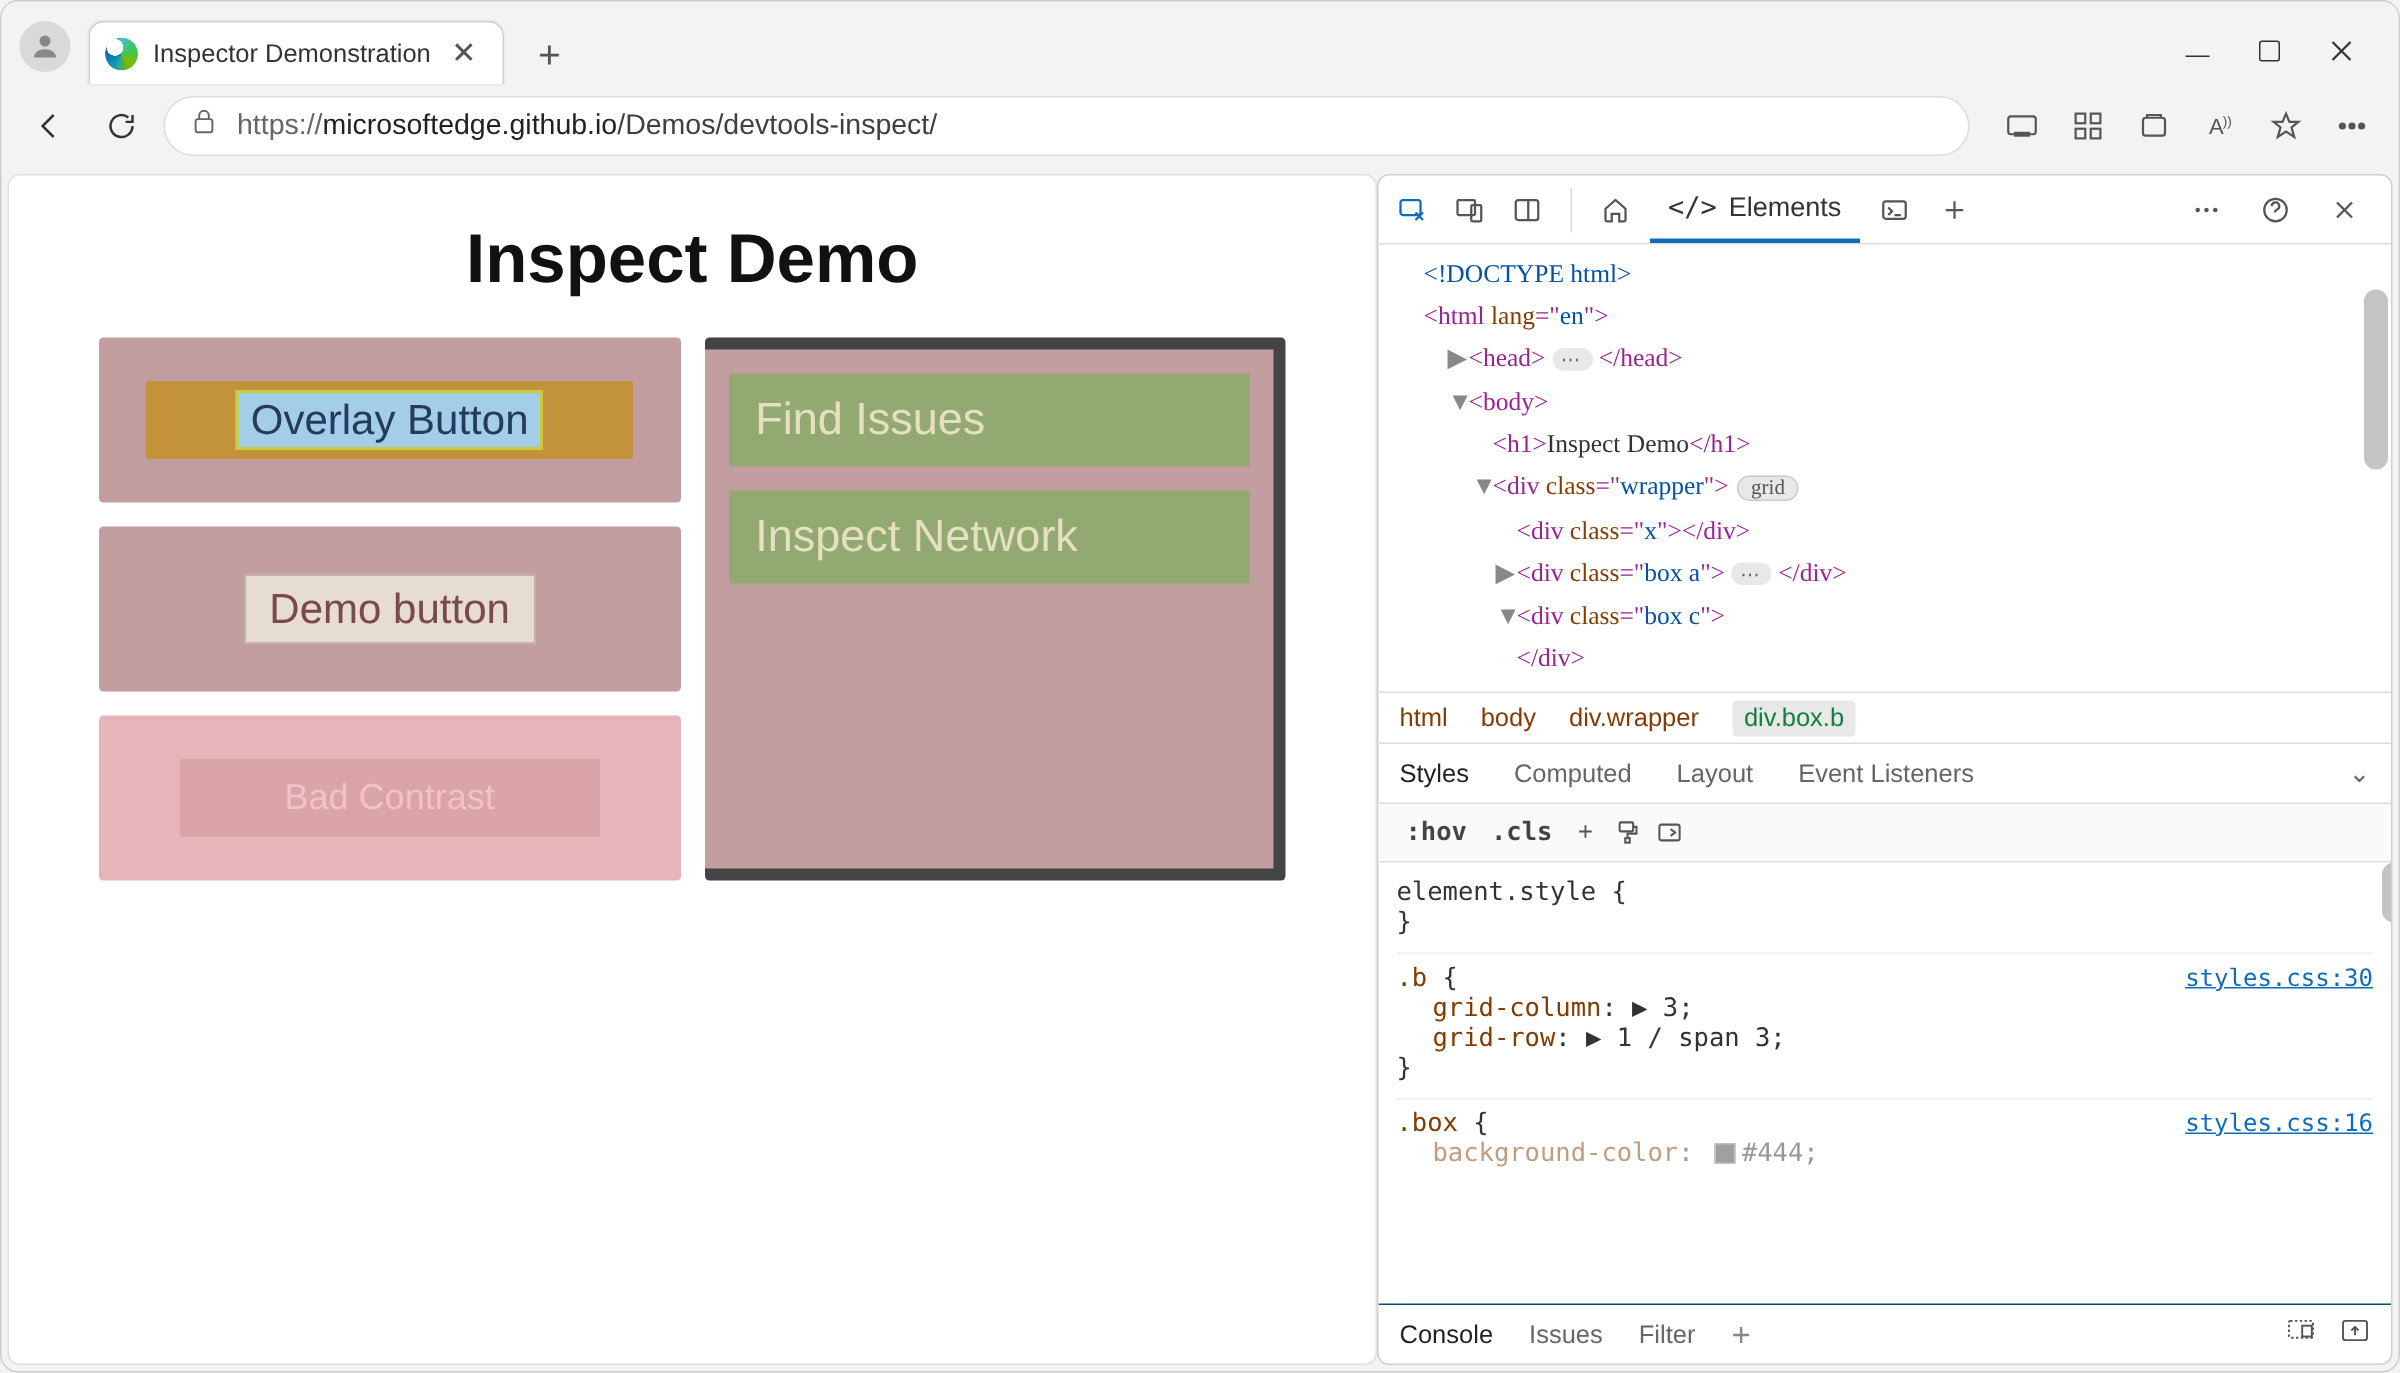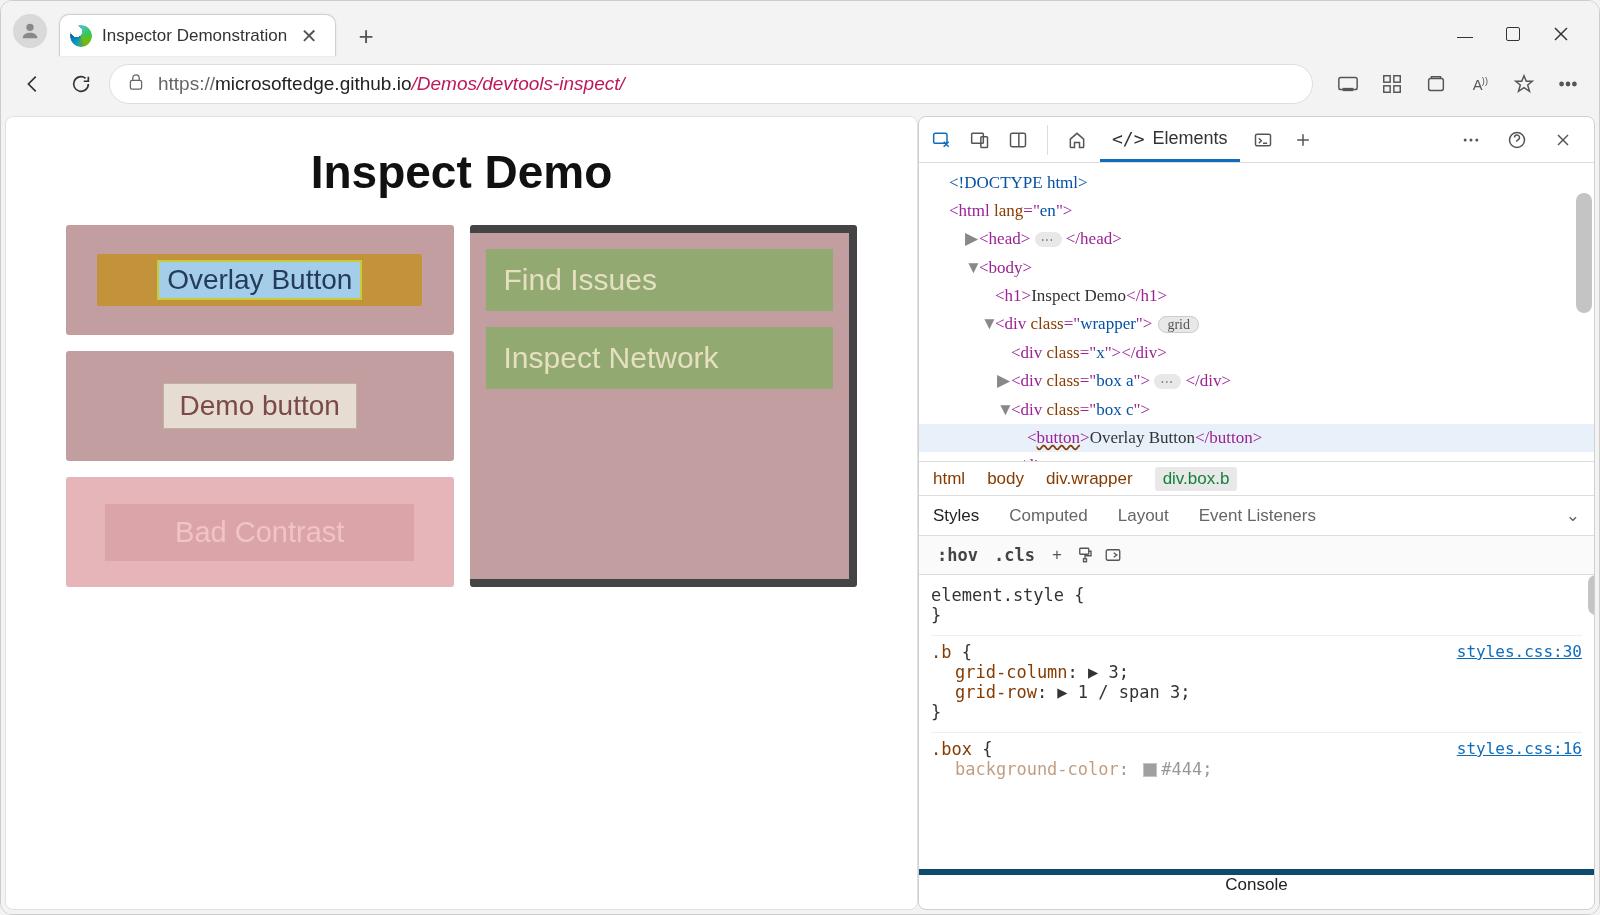--- a/index.html
+++ b/index.html
@@ -84,21 +84,21 @@
     border-radius: 20px;
     display: flex; align-items: center;
     padding: 0 18px;
     font-size: 19px;
     color: #444;
     gap: 14px;
   }
   .lock-icon svg { width: 16px; height: 18px; fill: none; stroke: #666; stroke-width: 1.6; }
   .url-text { color: #666; }
   .url-host { color: #222; }
-  .url-path { color: #be185d; font-style: italic; }
+  .url-path { color: #404040; }
   .toolbar-right { display: flex; gap: 18px; margin-left: 14px; margin-right: 6px; }
   .tb-icon {
     width: 26px; height: 26px; display: flex; align-items: center; justify-content: center;
     color: #555;
   }
   .tb-icon svg { width: 22px; height: 22px; fill: none; stroke: #555; stroke-width: 1.6; }
   
   .main {
     display: flex;
     height: calc(100% - 111px);
@@ -153,21 +153,21 @@
     font-size: 28px;
     color: #7a4a4a;
   }
   .box.e {
     background: #e6b5b9;
   }
   .box.e .bad {
     background: #dba4a9;
     color: #f0c3c7;
     padding: 12px 70px;
-    font-size: 29px;
+    font-size: 24px;
   }
   .right-col {
     background: #444;
     padding: 8px 8px 8px 0;
     border-radius: 3px;
   }
   .right-inner {
     background: #c29ea0;
     display: flex; flex-direction: column;
     gap: 16px;
@@ -285,23 +285,23 @@
     position: relative;
   }
   .rule { margin: 6px 0 10px; }
   .rule .sel { color: #863b00; }
   .rule .link { float: right; color: #0f6cbd; text-decoration: underline; font-size: 16px; }
   .rule .prop { padding-left: 24px; }
   .rule .pname { color: #863b00; }
   .rule .pval { color: #333; }
   .swatch { display: inline-block; width: 14px; height: 14px; background: #444; border: 1px solid #888; margin: 0 4px -2px; }
   .drawer {
-    height: 40px; border-top: 6px solid #0c4a6e;
+    height: 40px; border-top: 1px solid #0c4a6e;
     display: flex; align-items: center; gap: 24px;
-    padding: 0 14px; font-size: 17px; color: #666; flex-direction: column;
+    padding: 0 14px; font-size: 17px; color: #666;
   }
   .drawer .active { color: #222; }
   .drawer .right { margin-left: auto; display: flex; gap: 16px; }
   .styles-scroll {
     position: absolute; right: -10px; top: 0; width: 16px; height: 40px;
     background: #c4c4c4; border-radius: 8px;
   }
 </style>
 </head>
 <body>
@@ -504,21 +504,20 @@
       <div class="dom-scroll-track"></div>
       <div class="dom-line" style="padding-left:30px"><span class="tag-a">&lt;!DOCTYPE html&gt;</span></div>
       <div class="dom-line" style="padding-left:30px"><span class="tag-b">&lt;</span><span class="tag-b">html</span> <span class="attr-n">lang</span><span class="tag-b">="</span><span class="attr-v">en</span><span class="tag-b">"&gt;</span></div>
       <div class="dom-line" style="padding-left:46px"><span class="tri">▶</span><span class="tag-b">&lt;</span><span class="tag-b">head</span><span class="tag-b">&gt;</span> <span class="dots">⋯</span> <span class="tag-b">&lt;/</span><span class="tag-b">head</span><span class="tag-b">&gt;</span></div>
       <div class="dom-line" style="padding-left:46px"><span class="tri">▼</span><span class="tag-b">&lt;</span><span class="tag-b">body</span><span class="tag-b">&gt;</span></div>
       <div class="dom-line" style="padding-left:76px"><span class="tag-b">&lt;h1&gt;</span><span class="txt">Inspect Demo</span><span class="tag-b">&lt;/h1&gt;</span></div>
       <div class="dom-line" style="padding-left:62px"><span class="tri">▼</span><span class="tag-b">&lt;</span><span class="tag-b">div</span> <span class="attr-n">class</span><span class="tag-b">="</span><span class="attr-v">wrapper</span><span class="tag-b">"&gt;</span><span class="badge">grid</span></div>
       <div class="dom-line" style="padding-left:92px"><span class="tag-b">&lt;</span><span class="tag-b">div</span> <span class="attr-n">class</span><span class="tag-b">="</span><span class="attr-v">x</span><span class="tag-b">"&gt;&lt;/</span><span class="tag-b">div</span><span class="tag-b">&gt;</span></div>
       <div class="dom-line" style="padding-left:78px"><span class="tri">▶</span><span class="tag-b">&lt;</span><span class="tag-b">div</span> <span class="attr-n">class</span><span class="tag-b">="</span><span class="attr-v">box a</span><span class="tag-b">"&gt;</span> <span class="dots">⋯</span> <span class="tag-b">&lt;/</span><span class="tag-b">div</span><span class="tag-b">&gt;</span></div>
       <div class="dom-line" style="padding-left:78px"><span class="tri">▼</span><span class="tag-b">&lt;</span><span class="tag-b">div</span> <span class="attr-n">class</span><span class="tag-b">="</span><span class="attr-v">box c</span><span class="tag-b">"&gt;</span></div>
-      <div class="dom-line sel" style="padding-left:108px"><span class="tag-b">&lt;</span><span class="tag-b wavy">button</span><span class="tag-b">&gt;</span><span class="txt">Overlay Button</span><span class="tag-b">&lt;/</span><span class="tag-b">button</span><span class="tag-b">&gt;</span></div>
       <div class="dom-line" style="padding-left:92px"><span class="tag-b">&lt;/</span><span class="tag-b">div</span><span class="tag-b">&gt;</span></div>
 
     </div>
 
     <div class="breadcrumb">
       <span>html</span>
       <span>body</span>
       <span>div.wrapper</span>
       <span class="bc-last">div.box.b</span>
     </div>

